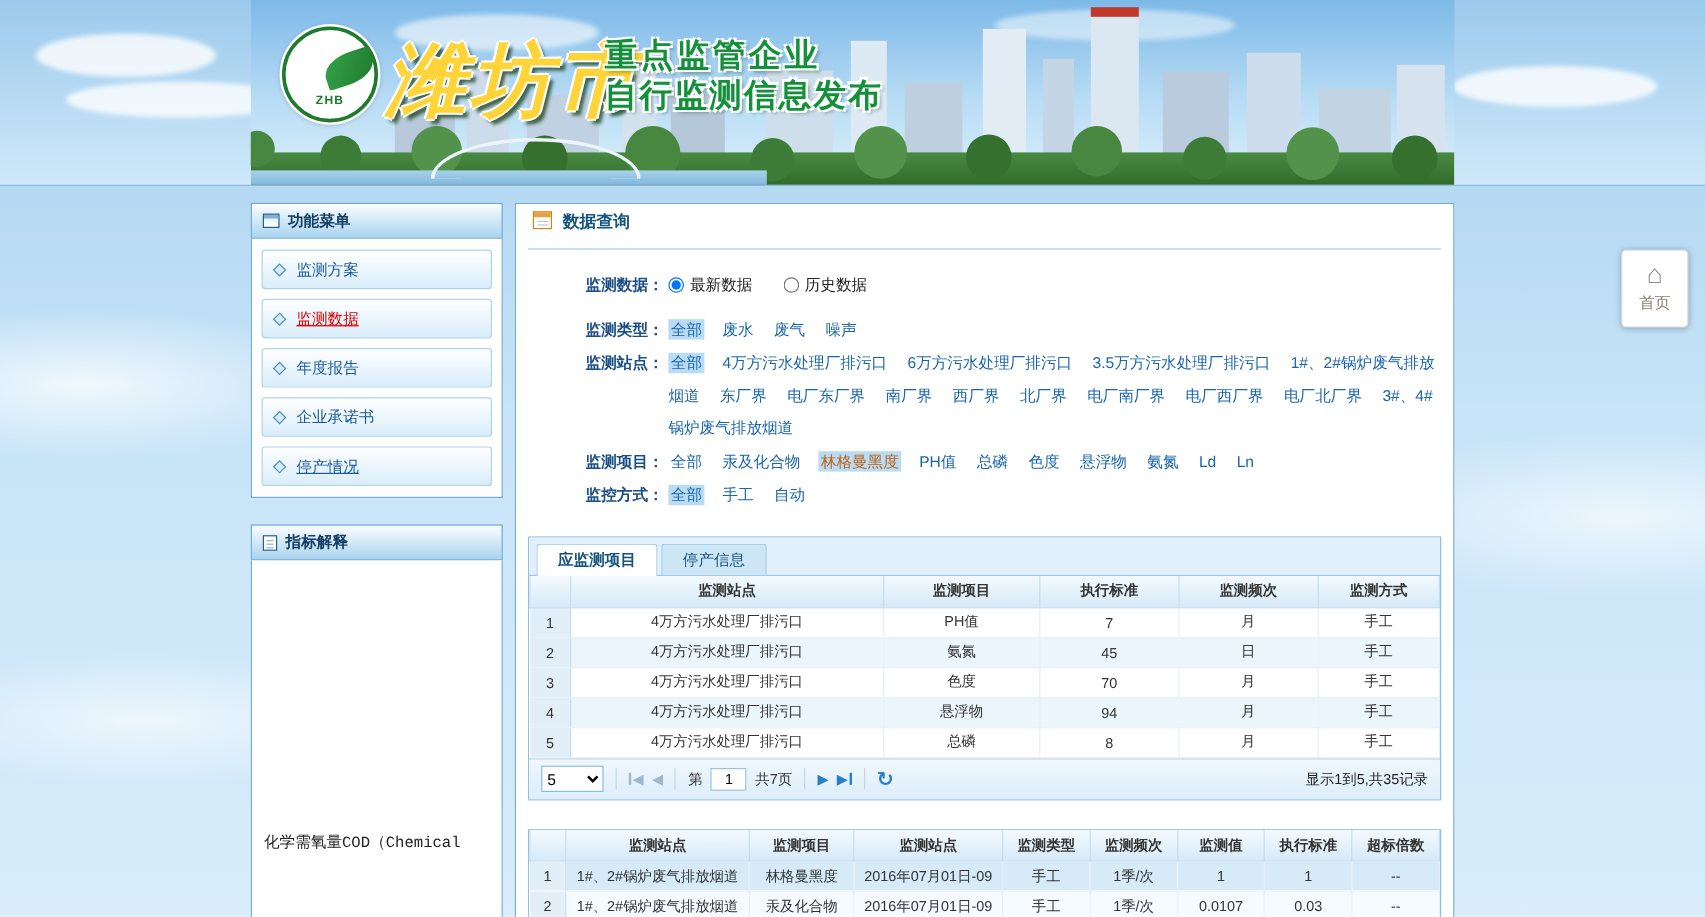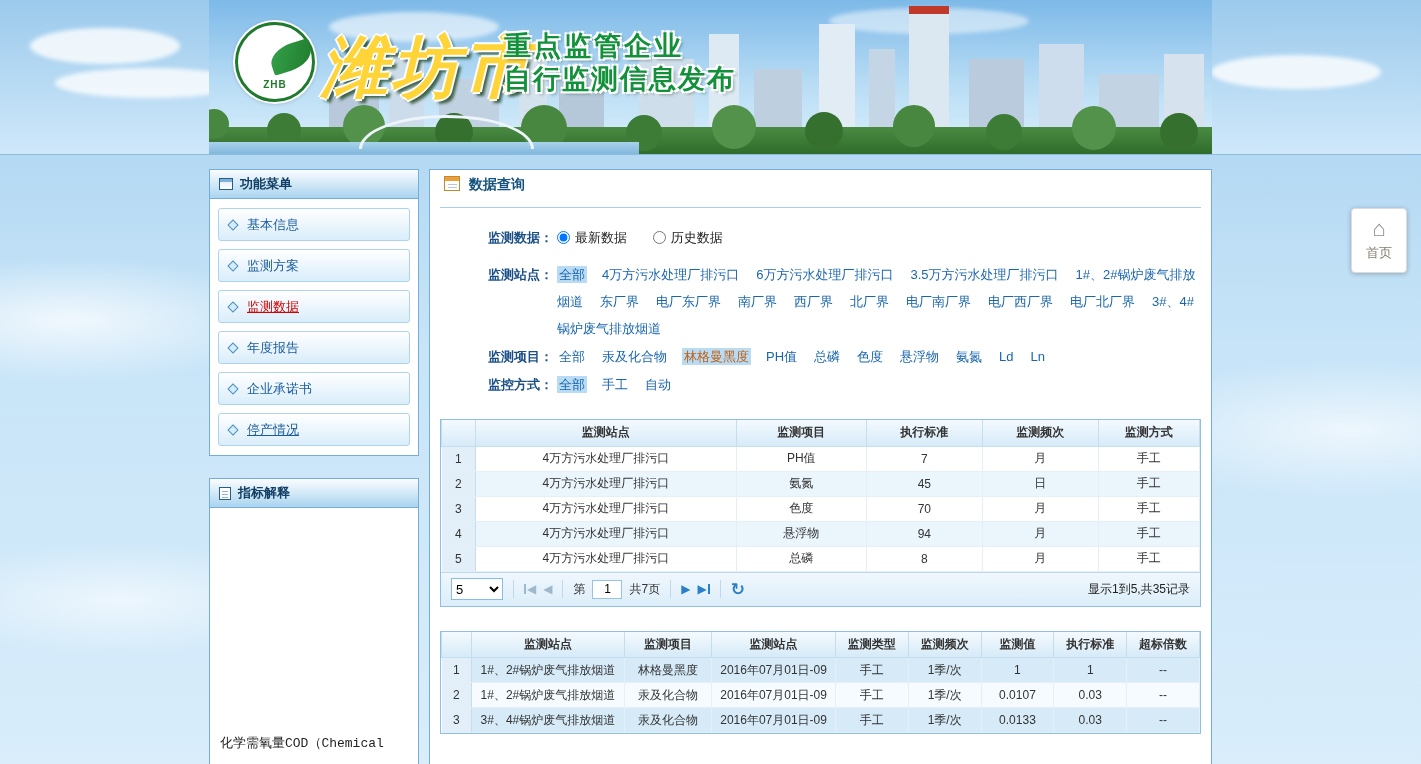--- a/index.html
+++ b/index.html
@@ -175,24 +175,20 @@
 
 <div class="page">
 
   <aside class="sidebar">
     <div class="side-header">
       <span class="clip-icon"></span>
       <span>功能菜单</span>
     </div>
     <div class="side-panel">
 
-        <div class="menu-item">
-          <span class="diamond-icon"></span>
-          <span class="menu-label">基本信息</span>
-        </div>
 
         <div class="menu-item">
           <span class="diamond-icon"></span>
           <span class="menu-label">监测方案</span>
         </div>
 
         <div class="menu-item">
           <span class="diamond-icon"></span>
           <span class="menu-label active">监测数据</span>
         </div>
@@ -239,40 +235,51 @@
               <span class="radio-label">最新数据</span>
             </label>
           
             <label class="radio-opt">
               <input type="radio" name="dataMode" style="">
               <span class="radio-label">历史数据</span>
             </label>
           </span>
       </div>
       <div class="f-row">
+        <span class="f-label">监测类型：</span>
+        <span class="f-opts">
+          
+        <a href="#" class="f-link hl">全部</a><a href="#" class="f-link">废水</a><a href="#" class="f-link">废气</a><a href="#" class="f-link">噪声</a></span>
+      </div>
+      <div class="f-row">
         <span class="f-label">监测站点：</span>
         <span class="f-opts">
           
         <a href="#" class="f-link hl">全部</a><a href="#" class="f-link">4万方污水处理厂排污口</a><a href="#" class="f-link">6万方污水处理厂排污口</a><a href="#" class="f-link">3.5万方污水处理厂排污口</a><a href="#" class="f-link">1#、2#锅炉废气排放烟道</a><a href="#" class="f-link">东厂界</a><a href="#" class="f-link">电厂东厂界</a><a href="#" class="f-link">南厂界</a><a href="#" class="f-link">西厂界</a><a href="#" class="f-link">北厂界</a><a href="#" class="f-link">电厂南厂界</a><a href="#" class="f-link">电厂西厂界</a><a href="#" class="f-link">电厂北厂界</a><a href="#" class="f-link">3#、4#锅炉废气排放烟道</a></span>
       </div>
       <div class="f-row">
         <span class="f-label">监测项目：</span>
         <span class="f-opts">
           
         <a href="#" class="f-link">全部</a><a href="#" class="f-link">汞及化合物</a><a href="#" class="f-link hl sel">林格曼黑度</a><a href="#" class="f-link">PH值</a><a href="#" class="f-link">总磷</a><a href="#" class="f-link">色度</a><a href="#" class="f-link">悬浮物</a><a href="#" class="f-link">氨氮</a><a href="#" class="f-link">Ld</a><a href="#" class="f-link">Ln</a></span>
       </div>
       <div class="f-row">
         <span class="f-label">监控方式：</span>
         <span class="f-opts">
           
         <a href="#" class="f-link hl">全部</a><a href="#" class="f-link">手工</a><a href="#" class="f-link">自动</a></span>
       </div>
     </div>
 
     <div class="grid-box">
+      <div class="tabs">
+
+      <span class="tab active">应监测项目</span>
+          <span class="tab">停产信息</span>
+        </div>
       <table class="grid" id="t1">
         <colgroup>
           <col class="c-num">
             <col style="width:36%">
             <col style="width:18%">
             <col style="width:16%">
             <col style="width:16%">
             <col style="width:14%">
         </colgroup>
         <thead>

